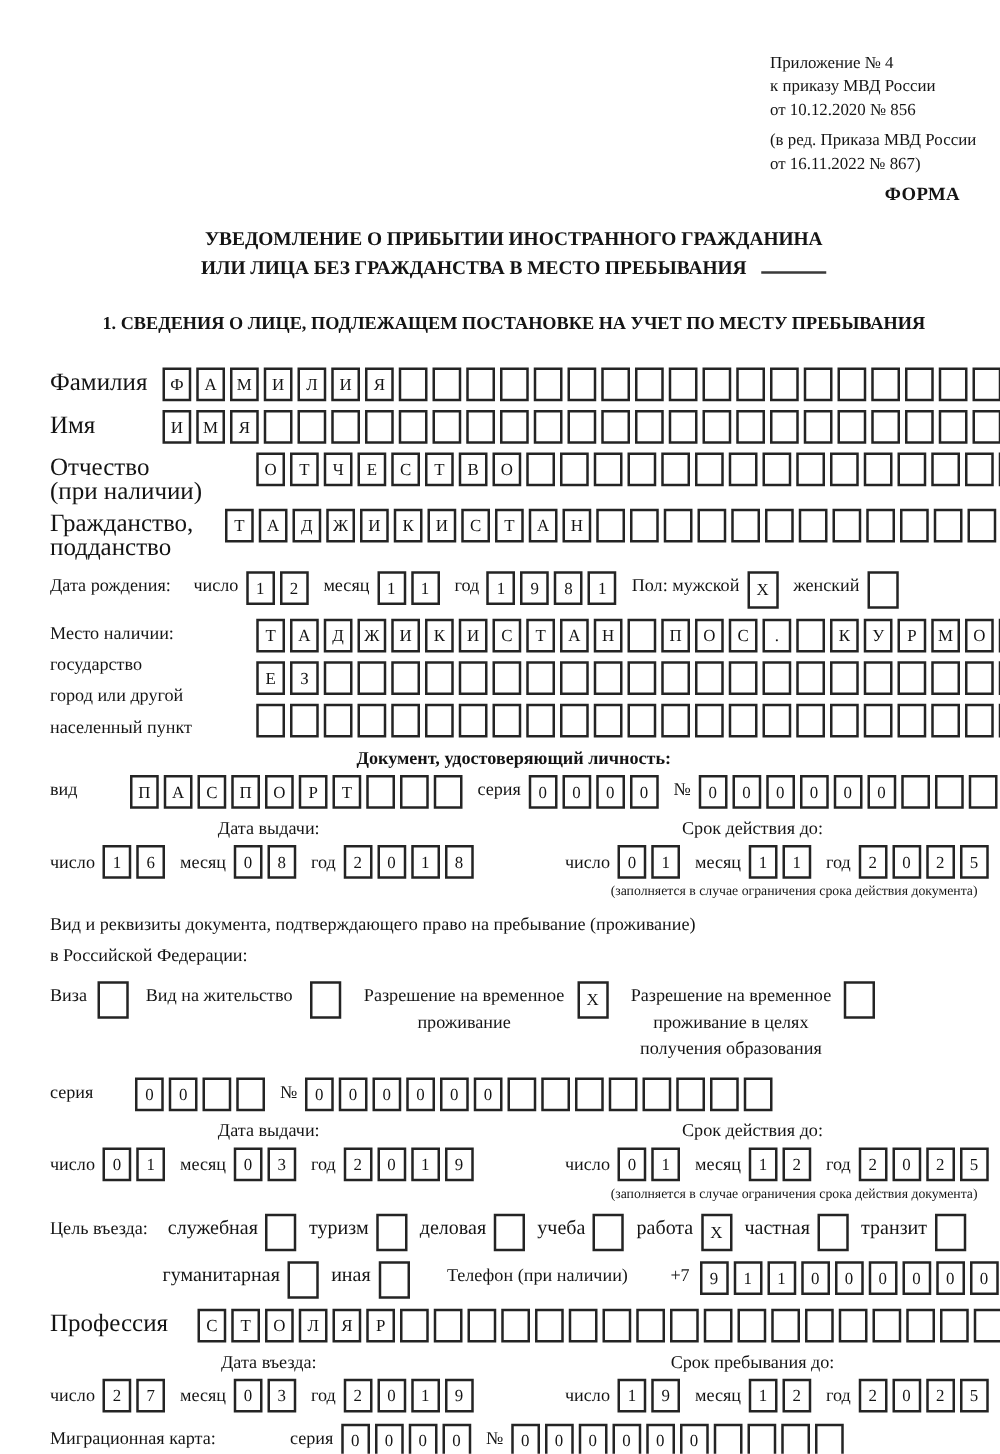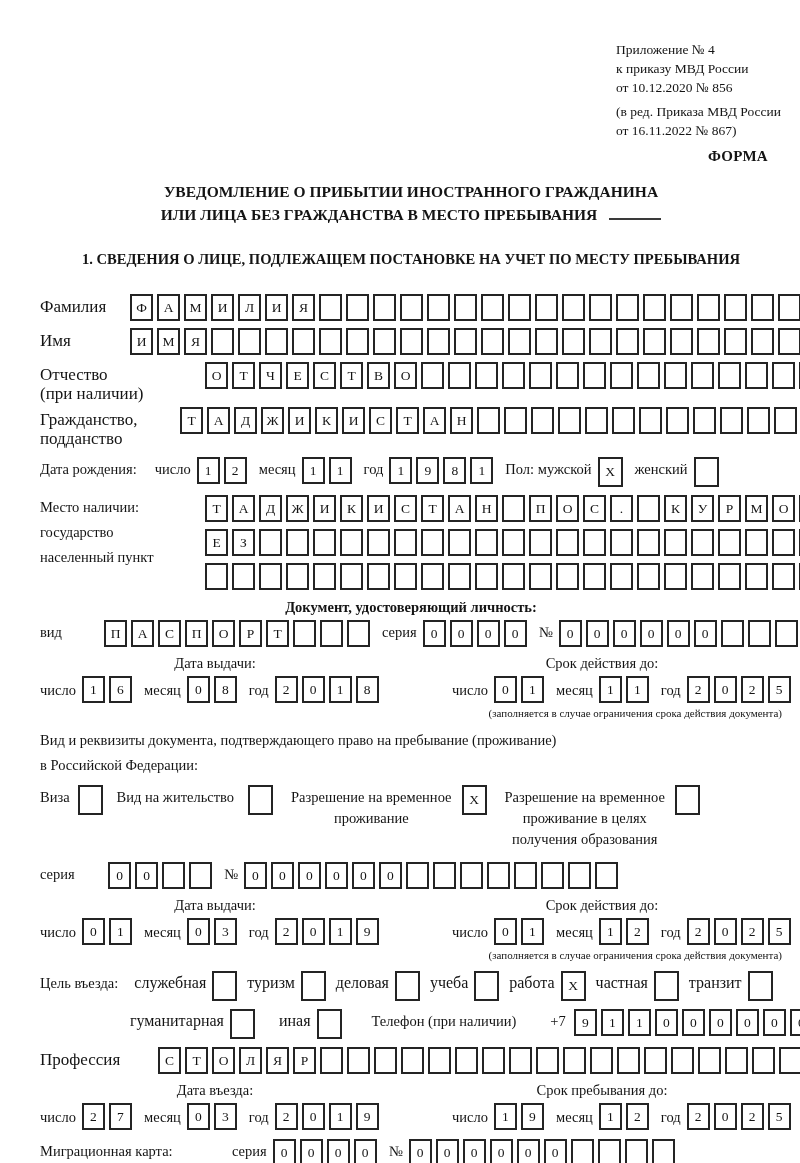--- a/index.html
+++ b/index.html
@@ -10,21 +10,21 @@
   .appendix{position:absolute;left:616px;top:40px;font-size:13.5px;line-height:19px}
   .appendix .gap{height:5px}
   .forma{position:absolute;right:32px;top:148px;font-weight:700;font-size:15px;letter-spacing:.3px}
 
   .content{position:absolute;left:40px;top:180px;width:742px}
   .title{text-align:center;font-weight:700;font-size:15.5px;line-height:23px}
   .blank{display:inline-block;width:52px;border-bottom:2px solid #3a3a3a;height:13px;margin-left:12px}
   .sec-heading{text-align:center;font-weight:700;font-size:14.6px;margin-top:25px;white-space:nowrap}
 
   .frow{display:flex;align-items:flex-start;margin-top:7px}
-  .flabel{font-size:17px;line-height:19px;padding-top:3px;flex:none}
+  .flabel{font-size:20px;line-height:19px;padding-top:3px;flex:none}
   .sub{font-size:14.5px;line-height:19px}
   .w90{width:90px}.w140{width:140px}.w165{width:165px}.w118{width:118px}
 
   .cells{display:inline-flex;gap:4px;flex:none}
   .cell{width:19px;height:23px;border:2px solid #242424;display:flex;align-items:center;
         justify-content:center;font-size:13.5px;flex:none;background:#fff}
   .big .cell{width:21px;height:26px}
 
   .inline-lbl{font-size:14.5px;line-height:23px;margin:0 6px 0 12px;flex:none;padding-top:1px}
   .first{margin-left:0}
@@ -230,20 +230,21 @@
       <span class="inline-lbl">женский</span>
       <span class="cells big">
           <span class="cell"></span>
         </span>
     </div>
 
     <div class="two-col">
       <div class="lblcol w165 sub">
         <div style="line-height:25px">Место наличии:</div>
         <div style="line-height:25px">государство</div>
+        <div style="line-height:25px">город или другой</div>
         <div style="line-height:25px">населенный пункт</div>
       </div>
       <div class="cellcol">
         <div class="cells">
             <span class="cell">Т</span>
             <span class="cell">А</span>
             <span class="cell">Д</span>
             <span class="cell">Ж</span>
             <span class="cell">И</span>
             <span class="cell">К</span>
@@ -561,21 +562,21 @@
         </span>
     </div>
 
     <div class="frow" style="margin-top:8px;margin-left:90px">
       <span class="opt" style="margin-left:0">
           <span class="olabel">гуманитарная</span>
           <span class="cells big">
             <span class="cell"></span>
           </span>
         </span>
-      <span class="opt" style="margin-left:24px">
+      <span class="opt" style="margin-left:10px">
           <span class="olabel">иная</span>
           <span class="cells big">
             <span class="cell"></span>
           </span>
         </span>
       <span class="inline-lbl" style="margin-left:30px">Телефон (при наличии)</span>
       <span class="phone-prefix" style="margin-left:28px">+7</span>
       <span class="cells">
           <span class="cell">9</span>
           <span class="cell">1</span>

